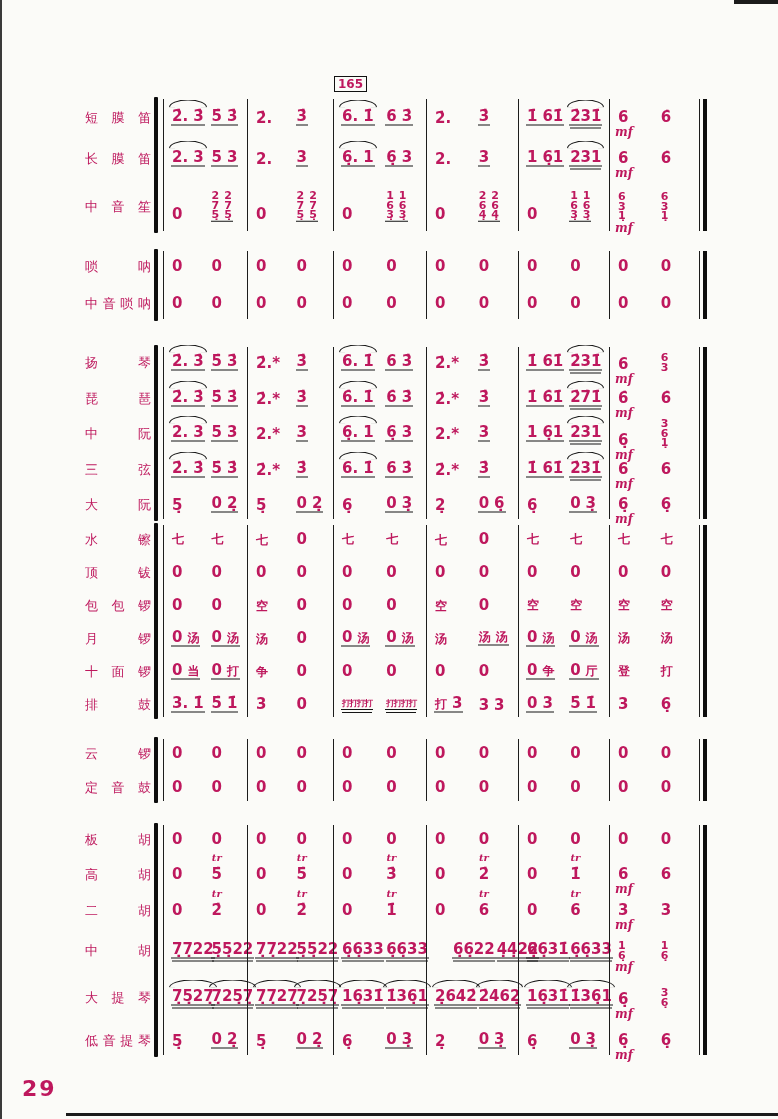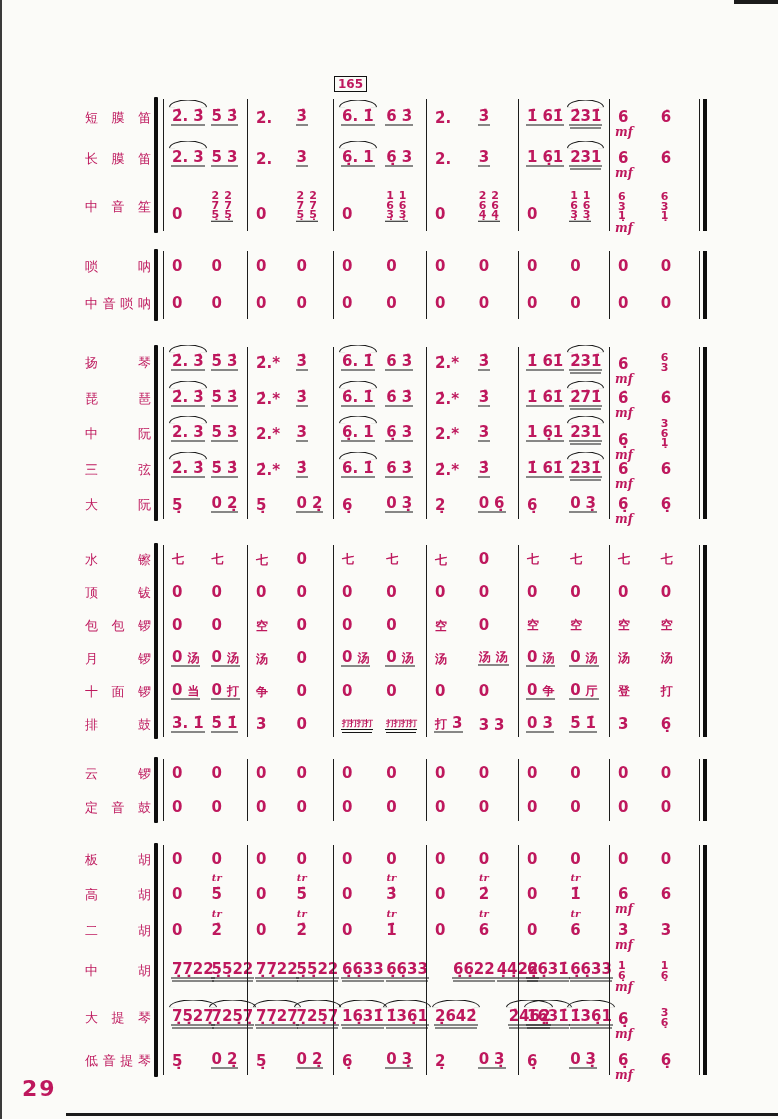--- a/index.html
+++ b/index.html
@@ -707,21 +707,21 @@
         <div class="bar" style="left: 0px;"></div>
         <div class="bar" style="left: 84px;"></div>
         <div class="bar" style="left: 170px;"></div>
         <div class="bar" style="left: 263px;"></div>
         <div class="bar" style="left: 355px;"></div>
         <div class="bar" style="left: 446px;"></div>
         <div class="bar" style="left: 536px;"></div>
         <div class="bar thick" style="left: 540px;"></div>
         <div class="bracket"></div>
       </div>
-      <div class="system" style="margin-top: 20px; text-decoration: underline;">
+      <div class="system" style=" text-decoration: underline;">
         <div class="srow" style="height: 33px;">
           <div class="label">水镲</div>
           <div class="measure" style="left: 4px; width: 76px;">
             <span class="grp">
               <span class="note zh">七</span>
             </span>
             <span class="grp">
               <span class="note zh">七</span>
             </span>
           </div>
@@ -1410,21 +1410,21 @@
           <div class="measure" style="left: 174px; width: 85px;">
             <span class="grp u2">
               <span class="note">16̣31̇</span>
               <span class="slur"></span>
             </span>
             <span class="grp u2">
               <span class="note">1̇36̣1</span>
               <span class="slur"></span>
             </span>
           </div>
-          <div class="measure" style="left: 267px; width: 84px; gap: 30px;">
+          <div class="measure" style="left: 267px; width: 84px;">
             <span class="grp u2">
               <span class="note">2̣642̇</span>
               <span class="slur"></span>
             </span>
             <span class="grp u2">
               <span class="note">2̇462̣</span>
               <span class="slur"></span>
             </span>
           </div>
           <div class="measure" style="left: 359px; width: 83px;">

